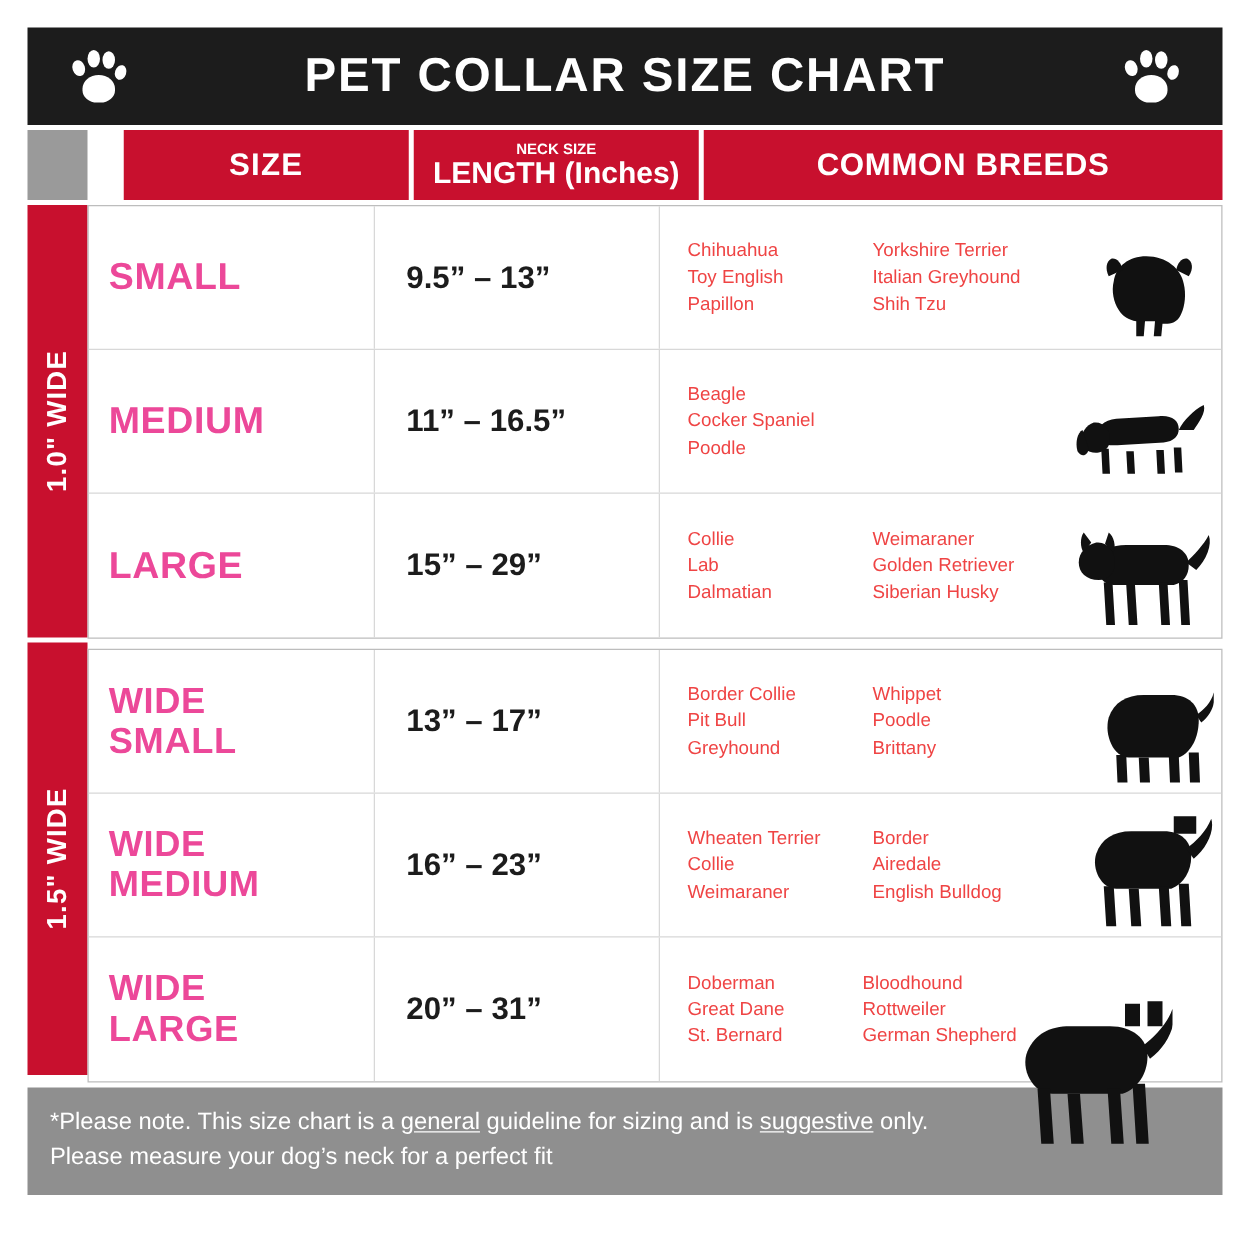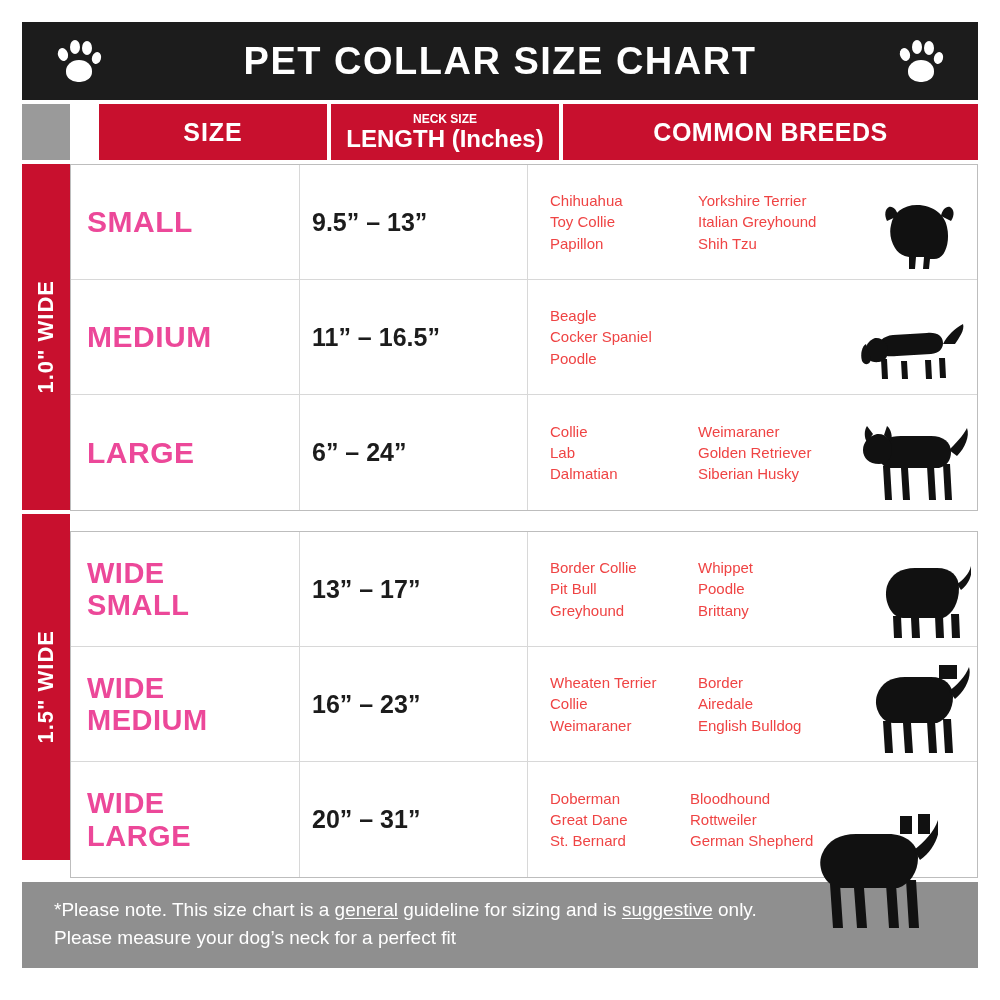--- a/index.html
+++ b/index.html
@@ -99,21 +99,21 @@
     font-weight: bold;
   }
   .head-cell + .head-cell { margin-left: 4px; }
   .c-size   { width: 228px; flex: 0 0 228px; font-size: 25px; letter-spacing: 1px;}
   .c-length { width: 228px; flex: 0 0 228px; }
   .c-breeds { flex: 1; font-size: 25px; letter-spacing: 0.5px;}
   .head-small { font-size: 12px; font-weight: bold; line-height: 1; margin-bottom: 1px; }
   .head-big { font-size: 24px; font-weight: bold; line-height: 1.05; }
 
   .group { }
-  .group.g2 { margin-top: 20px; }
+  .group.g2 { margin-top: 8px; }
 
   .row {
     display: flex;
     border-bottom: 1px solid #d8d8d8;
     position: relative;
   }
   .row:last-child { border-bottom: none; }
   .group { border: 1px solid #bdbdbd; }
 
   .cell-size {
@@ -122,21 +122,21 @@
     padding-left: 16px;
     font-size: 30px; font-weight: bold;
     color: #ec4899;
     letter-spacing: 0.5px;
     line-height: 1.12;
   }
   .cell-size.two-line { font-size: 29px; }
   .cell-len {
     width: 228px; flex: 0 0 228px;
     display: flex; align-items: center;
-    padding-left: 12px;
+    padding-left: 25px;
     font-size: 25px; font-weight: bold;
     color: #1c1c1c;
     border-left: 1px solid #d8d8d8;
   }
   .cell-breeds {
     flex: 1;
     display: flex;
     align-items: center;
     padding: 8px 0 8px 22px;
     border-left: 1px solid #d8d8d8;
@@ -156,21 +156,21 @@
     bottom: 4px;
   }
   .dog svg { display: block; }
   .rh-115 { height: 115px; }
 
   
   .footer {
     margin-top: 4px;
     background: #8f8f8f;
     color: #ffffff;
-    padding: 14px 18px 16px 32px;
+    padding: 14px 18px 16px 18px;
     font-size: 19px;
     line-height: 1.45;
     position: relative;
     min-height: 86px;
   }
   .footer u { text-underline-offset: 2px; }
   .footer-dog {
     position: absolute;
     right: 40px;
     bottom: 28px;
@@ -223,21 +223,21 @@
       </div>
 
       <div class="group g1">
 
         <div class="row rh-115">
           <div class="cell-size">SMALL</div>
           <div class="cell-len">9.5” – 13”</div>
           <div class="cell-breeds">
             <div class="breed-col c1">
               <div>Chihuahua</div>
-              <div>Toy Collie</div>
+              <div>Toy English</div>
               <div>Papillon</div>
             </div>
             <div class="breed-col c2">
               <div>Yorkshire Terrier</div>
               <div>Italian Greyhound</div>
               <div>Shih Tzu</div>
             </div>
             <div class="dog">
               <svg width="104" height="74" viewBox="0 0 104 74">
                 <path fill="#111" d="M24 24c2-12 12-20 26-20 16 0 28 10 30 22 2 8 1 18-2 24-2 5-6 8-11 8h-4l-1 10h-6l1-12h-8l-1 12h-6l0-12c-6-1-11-4-14-9-4-6-6-15-4-23z"></path>
@@ -264,21 +264,21 @@
                 <path fill="#111" d="M84 30c4-8 12-16 20-20 2 6-4 14-8 20z"></path>
                 <path fill="#111" d="M16 24c-6 2-10 8-10 14 0 7 6 11 14 10 6-1 9-5 9-11 0-7-5-14-13-13z"></path>
                 <path fill="#111" d="M7 30c-4 2-6 10-4 17 3 5 8 4 9-2z"></path>
               </svg>
             </div>
           </div>
         </div>
 
         <div class="row rh-115">
           <div class="cell-size">LARGE</div>
-          <div class="cell-len">6” – 24”</div>
+          <div class="cell-len">15” – 29”</div>
           <div class="cell-breeds">
             <div class="breed-col c1">
               <div>Collie</div>
               <div>Lab</div>
               <div>Dalmatian</div>
             </div>
             <div class="breed-col c2">
               <div>Weimaraner</div>
               <div>Golden Retriever</div>
               <div>Siberian Husky</div>

